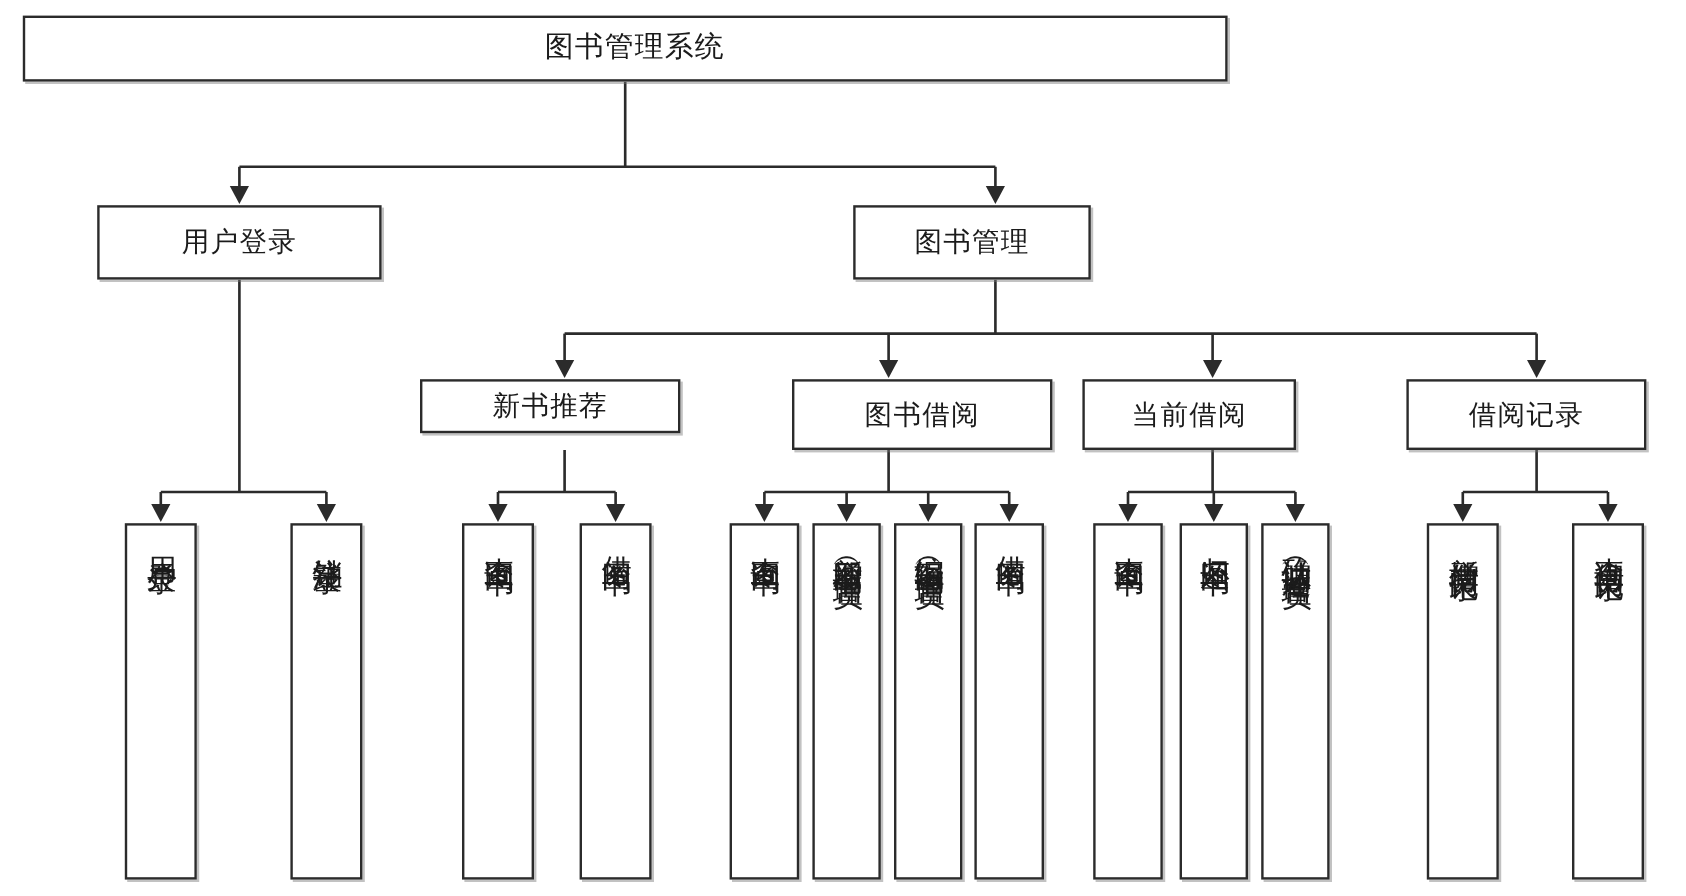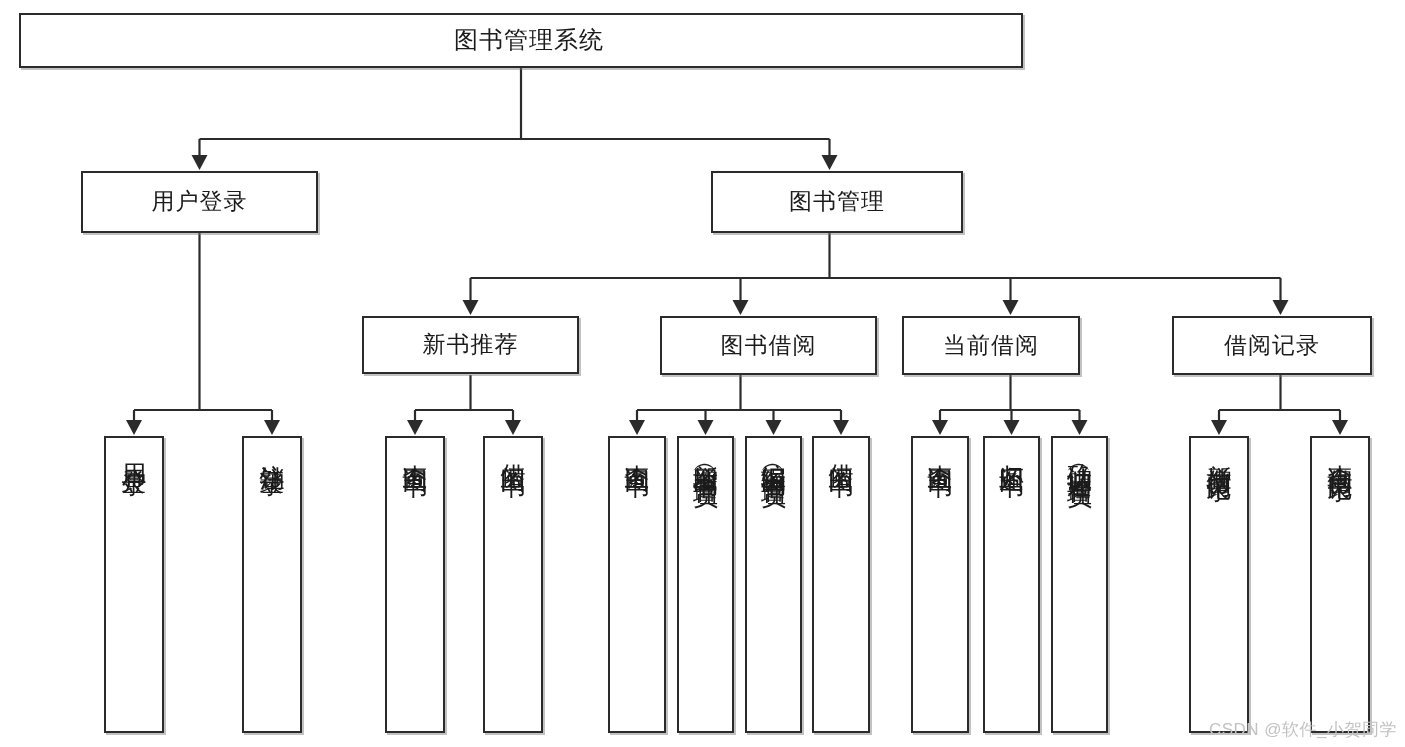--- a/index.html
+++ b/index.html
@@ -137,24 +137,24 @@
       <line x1="1340" y1="410" x2="1340" y2="420"></line>
       <polygon points="1332,420 1348,420 1340,435"></polygon>
     </svg>
   <div id="node-layer">
       <div class="node horizontal root" style="left: 19px; top: 13px; width: 1004px; height: 55px; padding-left: 16px;">
         <span class="node-label">图书管理系统</span>
       </div>
       <div class="node horizontal" style="left: 81px; top: 171px; width: 237px; height: 62px;">
         <span class="node-label">用户登录</span>
       </div>
-      <div class="node horizontal" style="left: 711px; top: 171px; width: 252px; height: 62px;">
+      <div class="node horizontal" style="left: 711px; top: 171px; width: 198px; height: 62px;">
         <span class="node-label">图书管理</span>
       </div>
-      <div class="node horizontal" style="left: 362px; top: 316px; width: 217px; height: 58px;">
+      <div class="node horizontal" style="left: 350px; top: 316px; width: 217px; height: 45px;">
         <span class="node-label">新书推荐</span>
       </div>
       <div class="node horizontal" style="left: 632px; top: 316px; width: 217px; height: 59px; margin-left: 28px;">
         <span class="node-label">图书借阅</span>
       </div>
       <div class="node horizontal" style="left: 902px; top: 316px; width: 178px; height: 59px;">
         <span class="node-label">当前借阅</span>
       </div>
       <div class="node horizontal" style="left: 1172px; top: 316px; width: 200px; height: 59px;">
         <span class="node-label">借阅记录</span>
@@ -192,14 +192,13 @@
       <div class="node vertical" style="left: 1051px; top: 436px; width: 57px; height: 297px;">
         <span class="node-label">确认归还（管理员）</span>
       </div>
       <div class="node vertical" style="left: 1189px; top: 436px; width: 60px; height: 297px;">
         <span class="node-label">新增借阅记录</span>
       </div>
       <div class="node vertical" style="left: 1310px; top: 436px; width: 60px; height: 297px;">
         <span class="node-label">查询借阅记录</span>
       </div>
     </div>
-  <div id="watermark">CSDN @软件_小贺同学</div>
 </div>
 
 </body></html>

